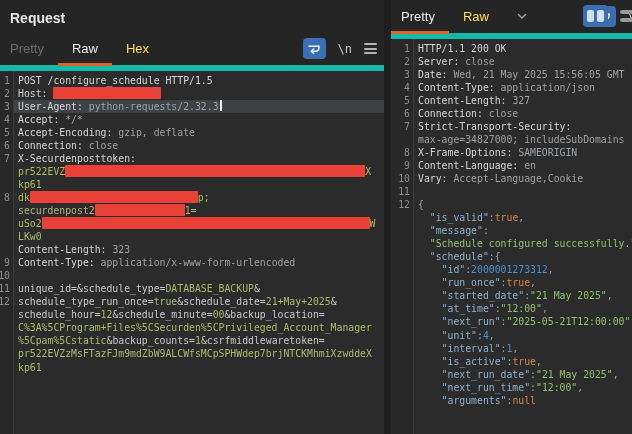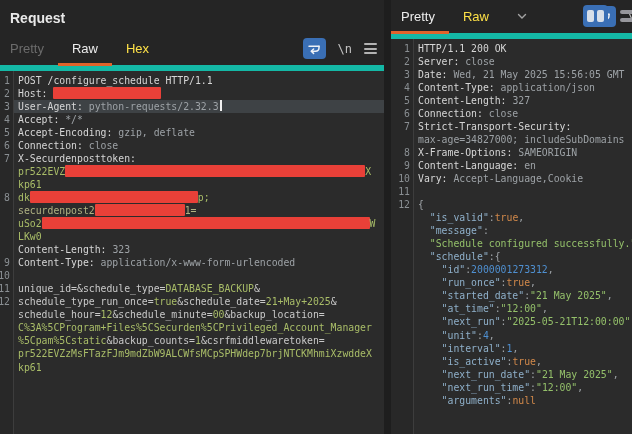--- a/index.html
+++ b/index.html
@@ -99,21 +99,21 @@
           <div class="lnum">11</div>
           <div class="lnum">12</div>
           <div class="lnum"></div>
           <div class="lnum"></div>
           <div class="lnum"></div>
           <div class="lnum"></div>
           <div class="lnum"></div>
           <div class="lnum"></div>
         </div>
       <div class="code" id="req-code">
-          <div class="crow"><span class="c-hn">POST /configure_schedule HTTP/1.1</span></div>
+          <div class="crow"><span class="c-hn">POST /configure_schedule HTTP/1.5</span></div>
           <div class="crow"><span class="c-hn">Host: </span><span class="redact" style="width: 108px;"></span></div>
           <div class="crow hl"><span class="c-hn">User-Agent: </span><span class="c-hv">python-requests/2.32.3</span><span class="caret"></span></div>
           <div class="crow"><span class="c-hn">Accept: </span><span class="c-hv">*/*</span></div>
           <div class="crow"><span class="c-hn">Accept-Encoding: </span><span class="c-hv">gzip, deflate</span></div>
           <div class="crow"><span class="c-hn">Connection: </span><span class="c-hv">close</span></div>
           <div class="crow"><span class="c-hn">X-Securdenposttoken:</span></div>
           <div class="crow"><span class="c-pv">pr522EVZ</span><span class="redact" style="width: 300px;"></span><span class="c-pv">X</span></div>
           <div class="crow"><span class="c-pv">kp61</span></div>
           <div class="crow"><span class="c-pv">dk</span><span class="redact" style="width: 168px;"></span><span class="c-pv">p;</span></div>
           <div class="crow"><span class="c-ck">securdenpost2</span><span class="redact" style="width: 90px;"></span><span class="c-ck">1=</span></div>

